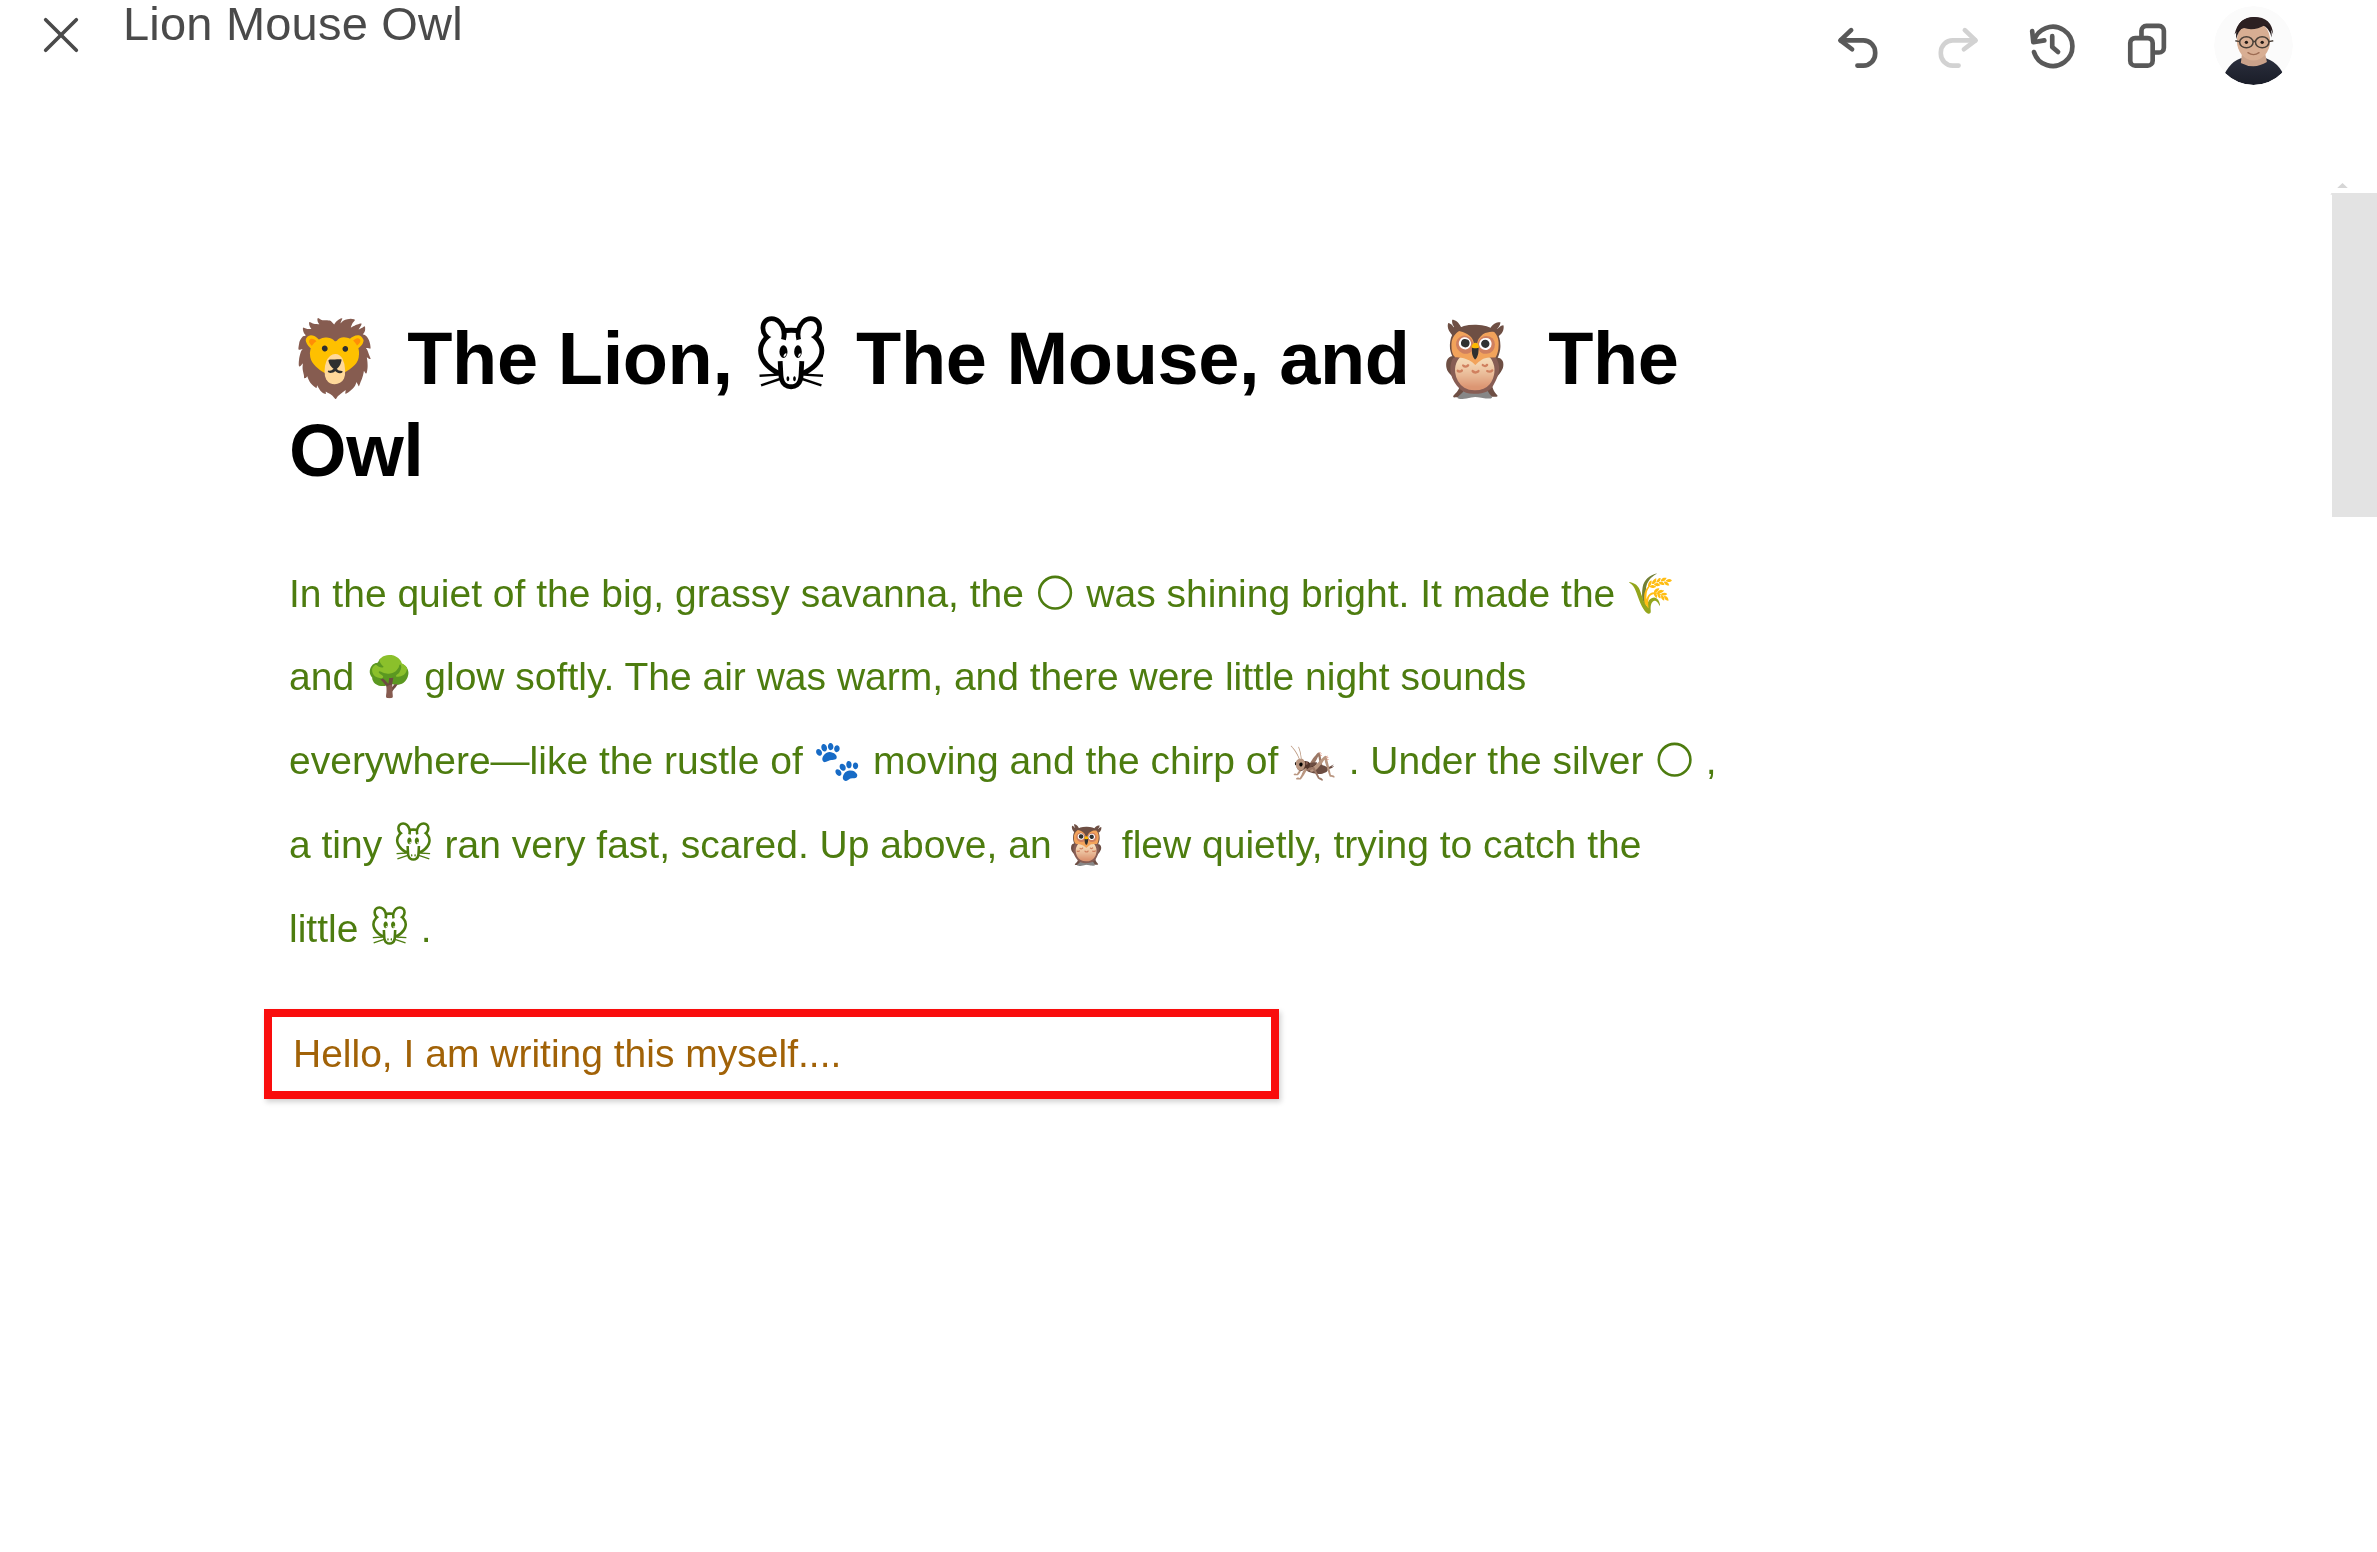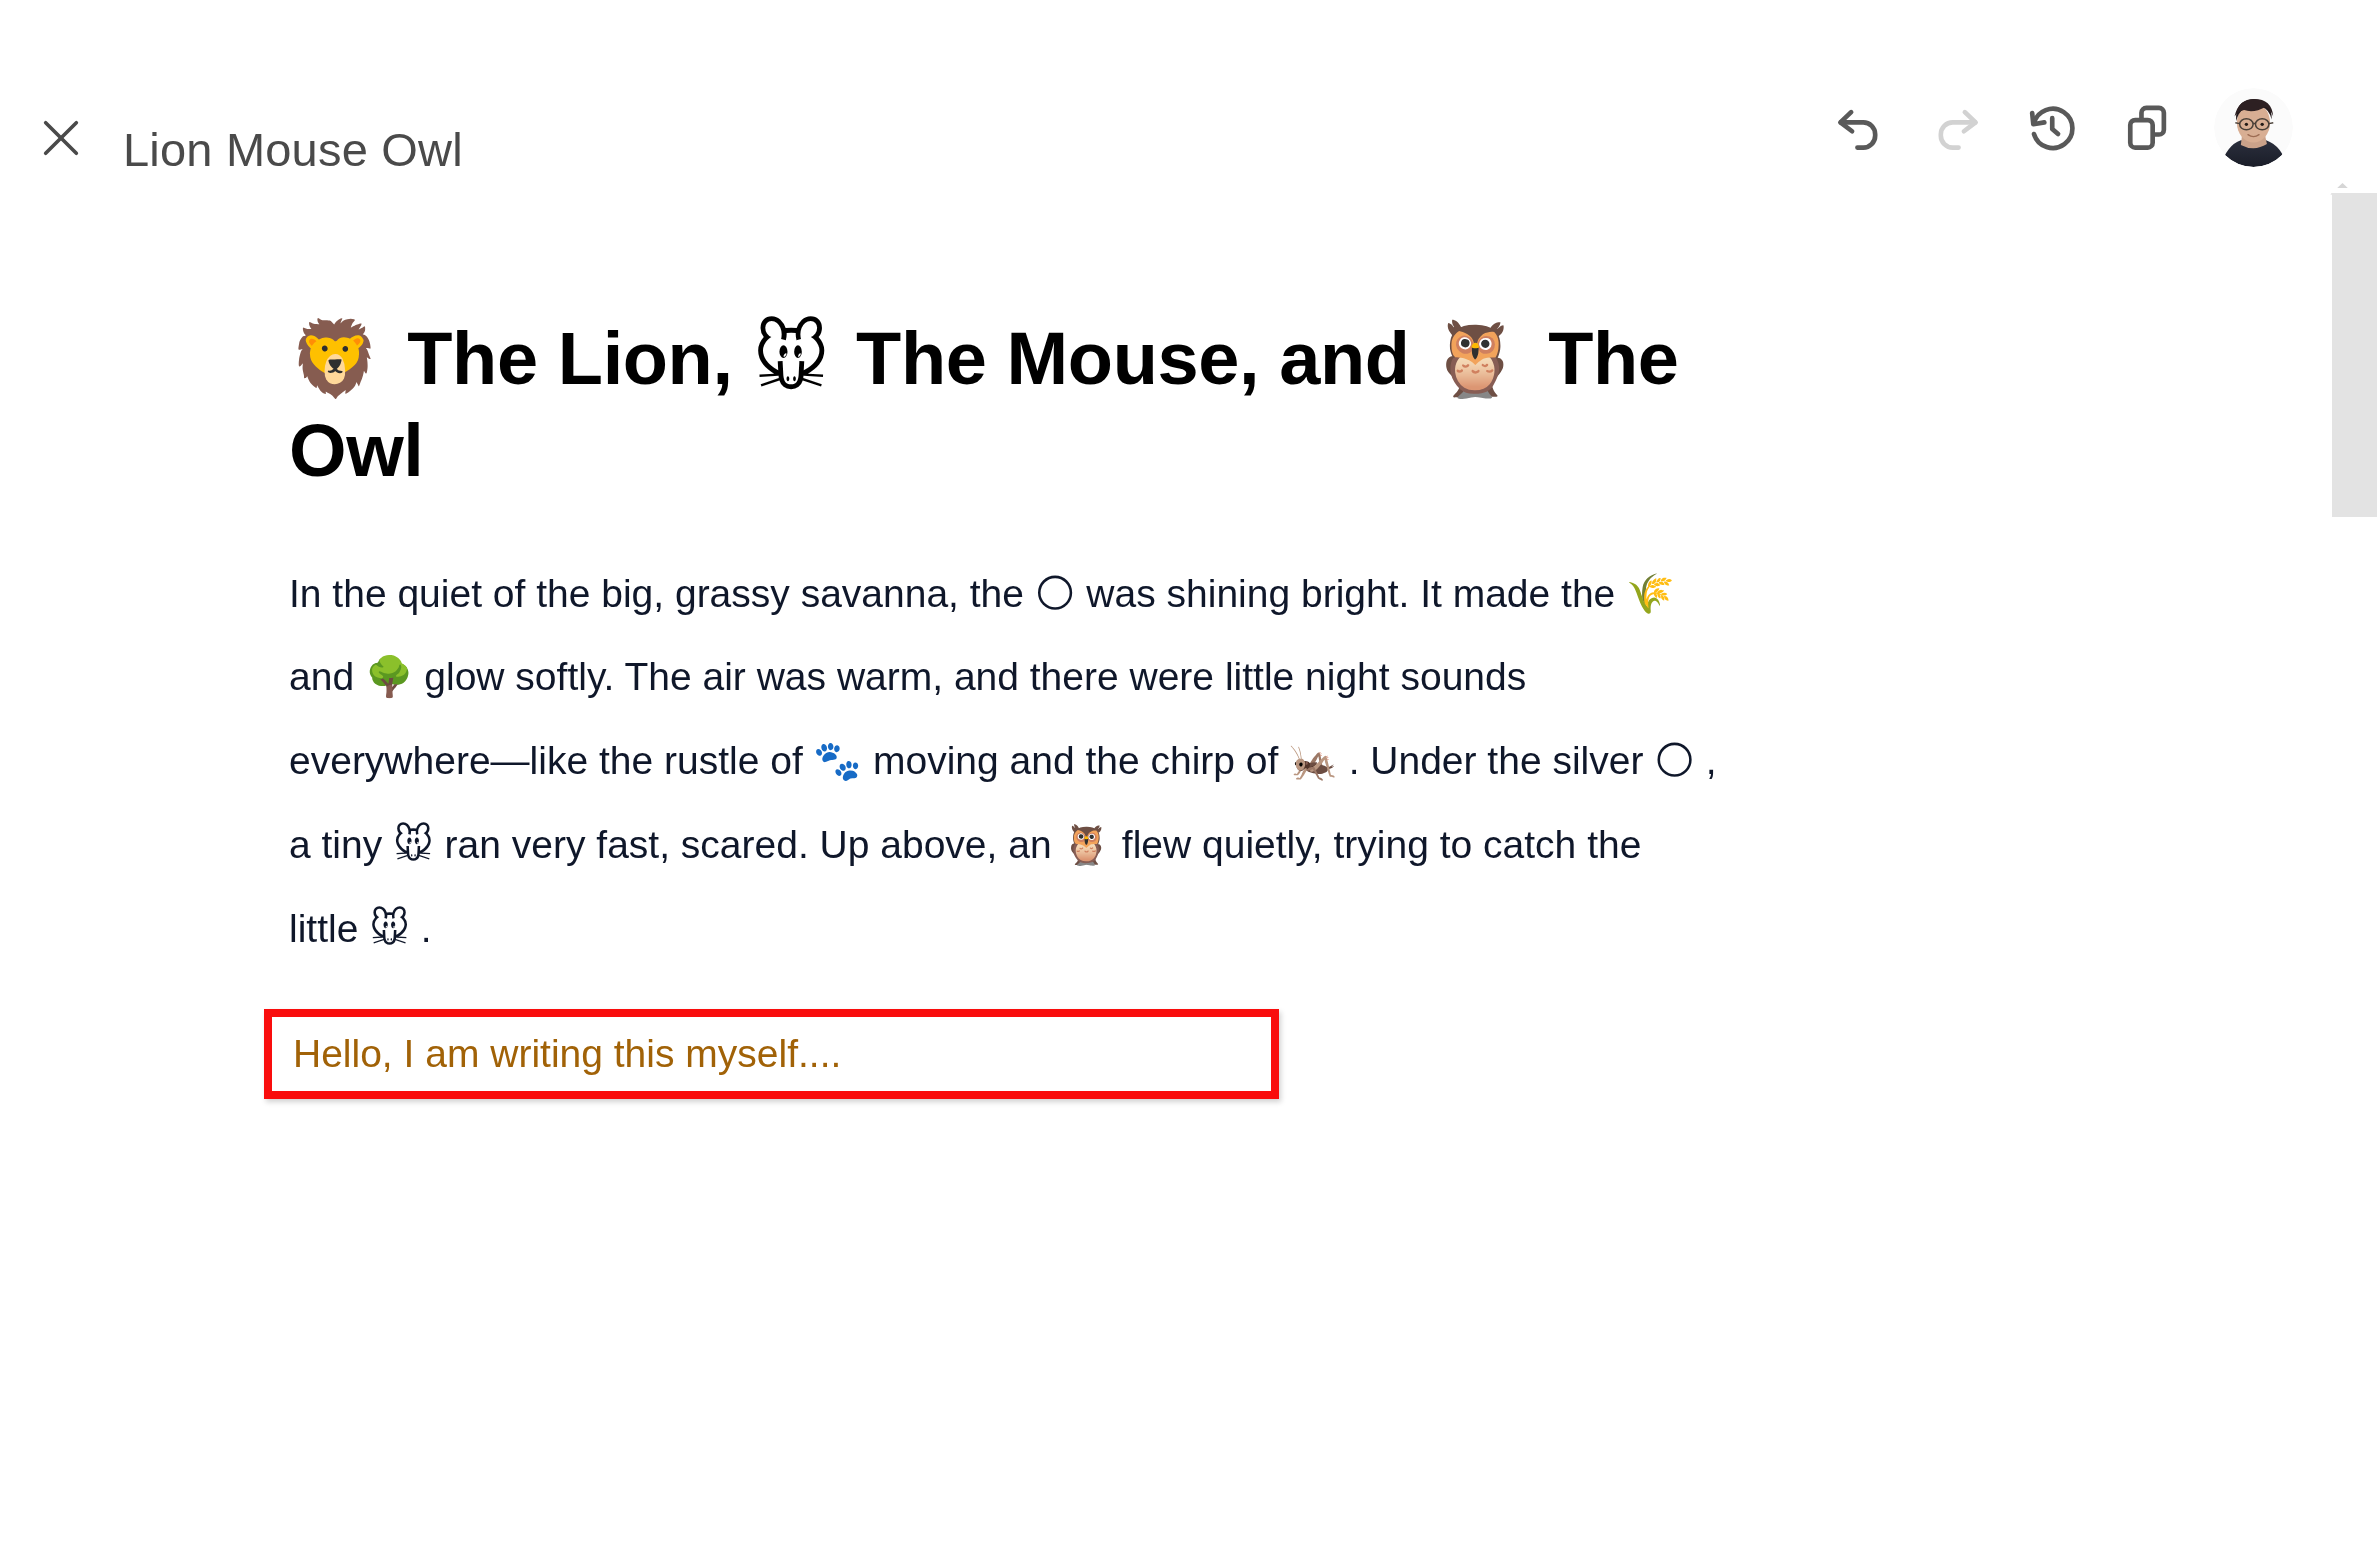--- a/index.html
+++ b/index.html
@@ -24,21 +24,21 @@
   }
 
   
   .header {
     position: absolute;
     top: 0;
     left: 0;
     width: 2331px;
     height: 173px;
     display: flex;
-    align-items: flex-end;
+    align-items: flex-start;
     background: #ffffff;
     box-sizing: border-box;
     padding: 0 30px 0 26px;
   }
 
   .close-btn {
     width: 70px;
     height: 70px;
     display: flex;
     align-items: center;
@@ -134,21 +134,21 @@
     font-weight: 600;
     color: #000000;
     letter-spacing: -0.2px;
   }
 
   p.doc-p {
     margin: 55px 0 0 0;
     font-size: 39px;
     line-height: 2.15;
     font-weight: 400;
-    color: #0f172a;
+    color: #4d7c0f;
     letter-spacing: 0px;
     max-width: 1707px;
   }
 
   .emo {
     font-family: "DejaVu Sans", sans-serif;
     font-weight: 400;
   }
 
   

